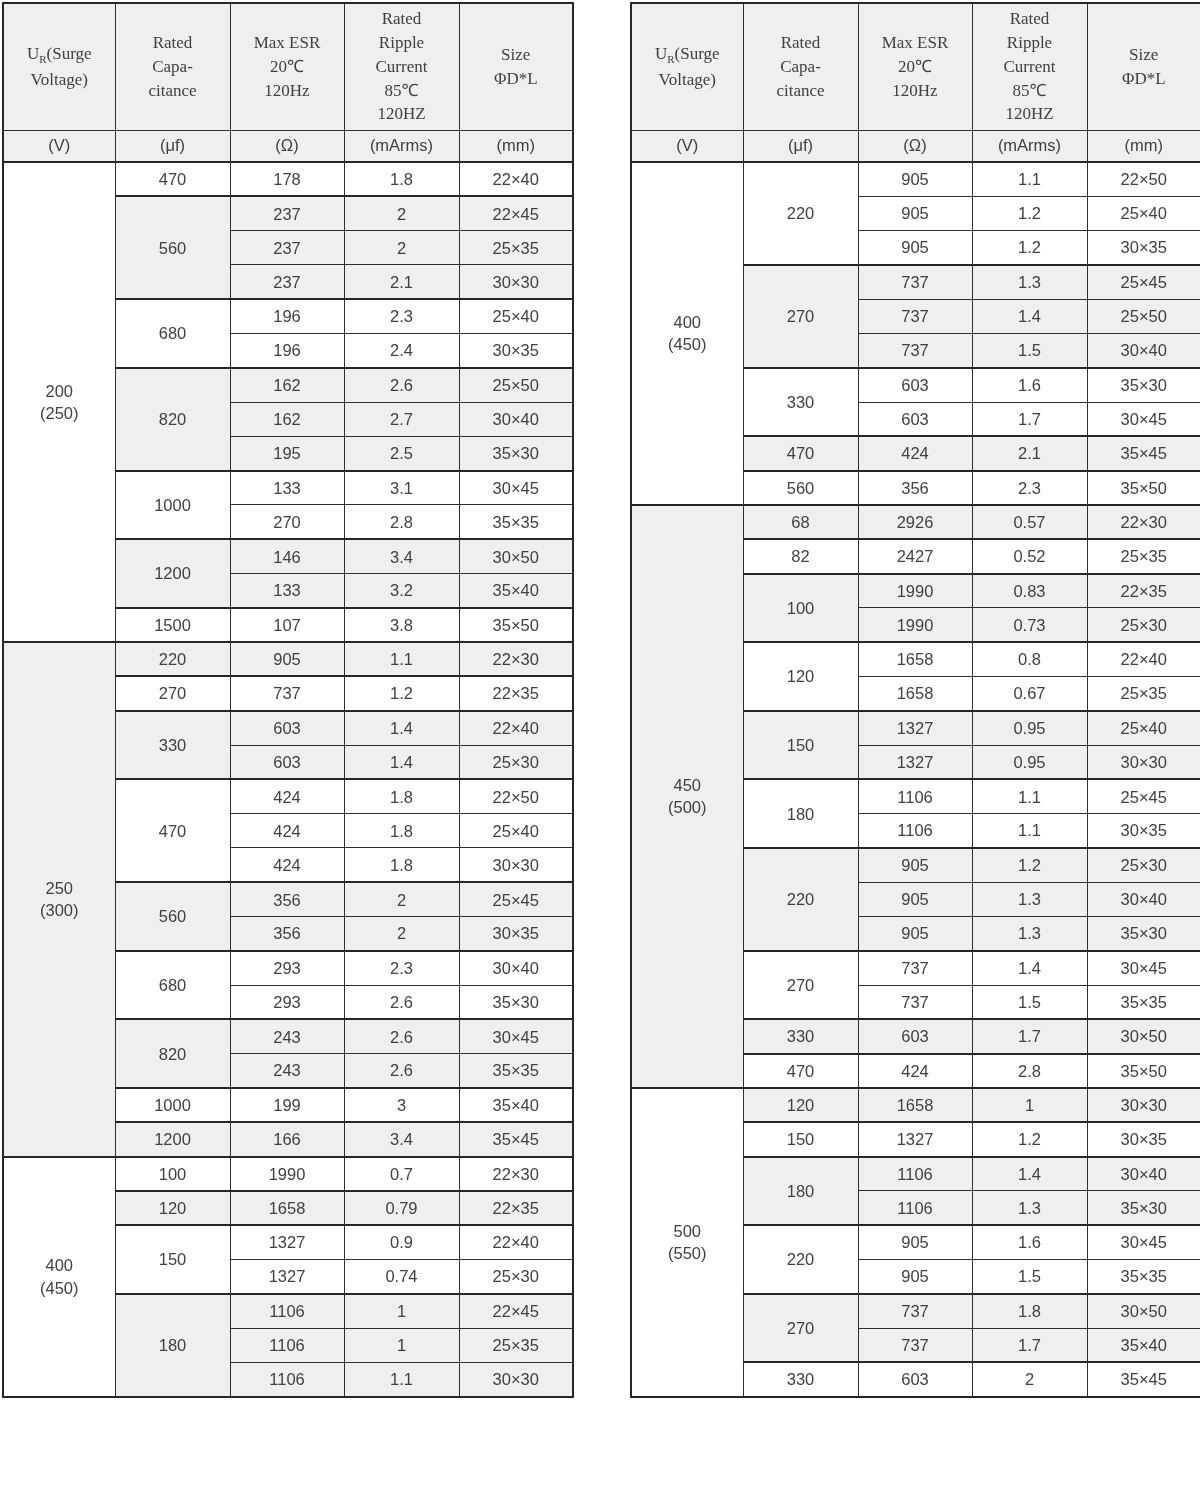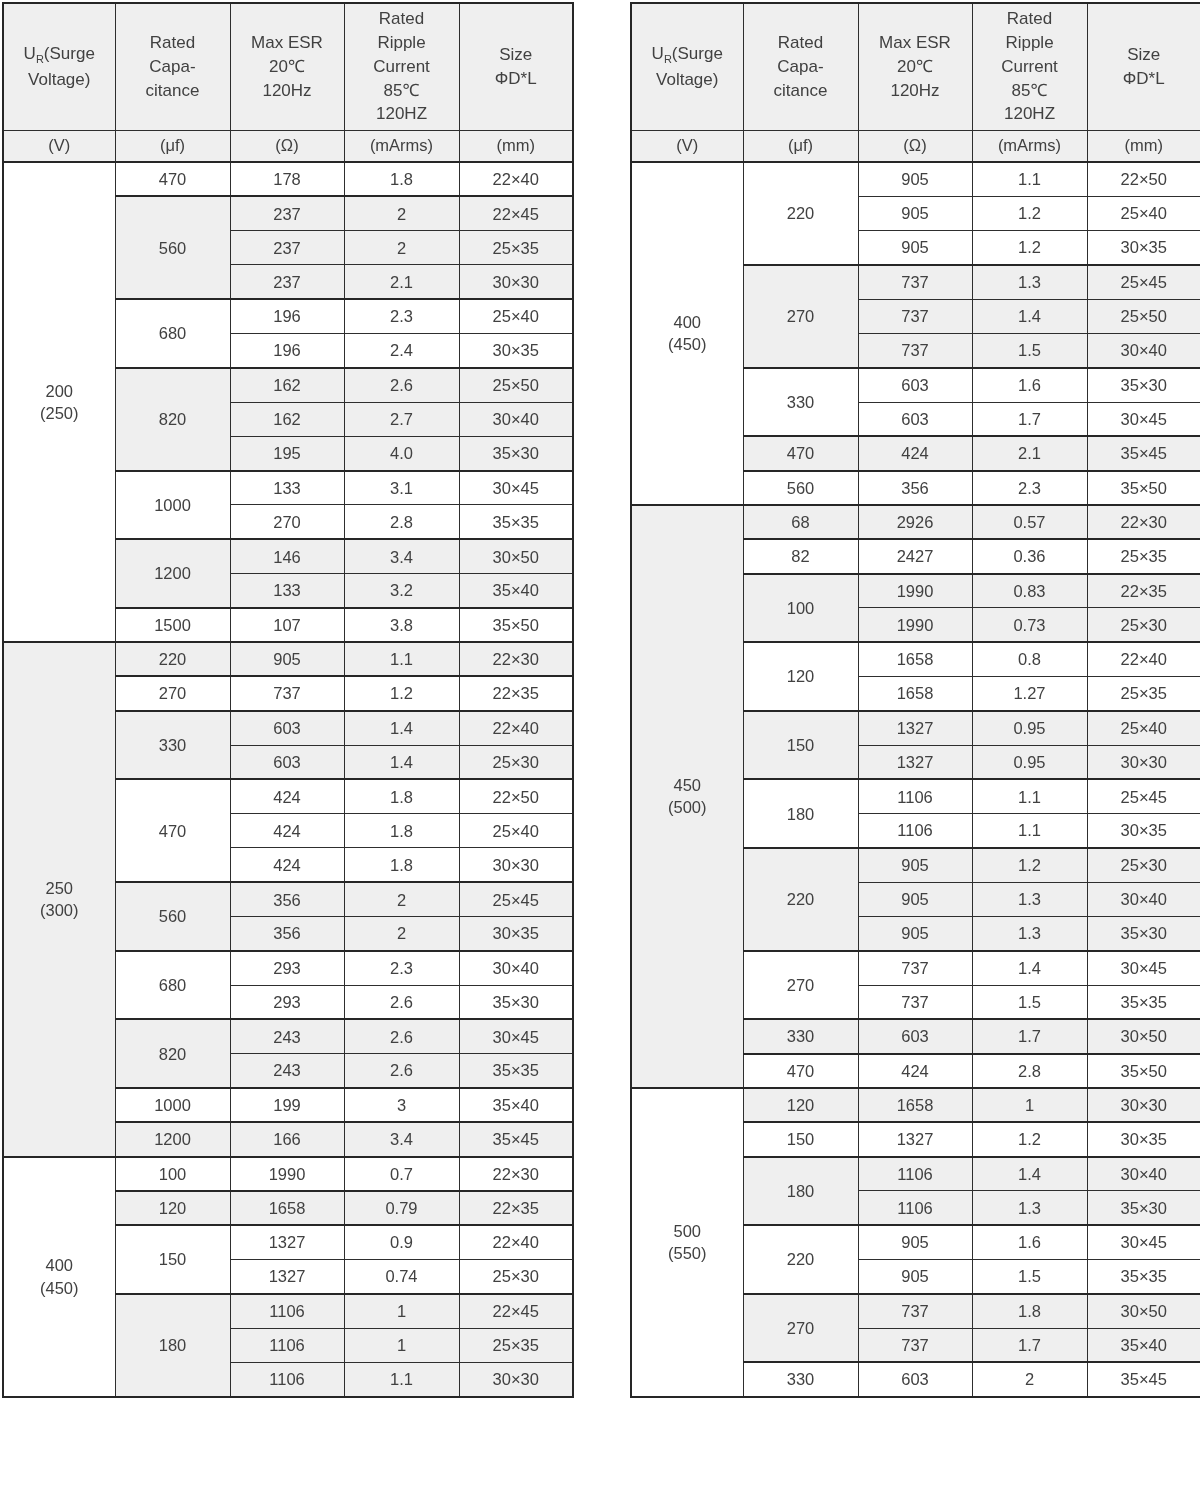--- a/index.html
+++ b/index.html
@@ -34,20 +34,21 @@
     padding: 0;
     font-weight: normal;
   }
   th.head {
     height: 127px;
     font-size: 17px;
     line-height: 1.4;
     white-space: pre-line;
     background: var(--zebra);
     color: var(--text);
+    font-family: Liberation Serif, serif;
   }
   th.head sub { font-size: 11px; }
   tr.units td {
     height: 32px;
     font-size: 16.5px;
     background: var(--zebra);
   }
   tbody td {
     height: 34.3px;
     font-size: 16.5px;
@@ -139,21 +140,21 @@
           <td class="g">2.6</td>
           <td class="g">25×50</td>
         </tr>
         <tr>
           <td class="g">162</td>
           <td class="g">2.7</td>
           <td class="g">30×40</td>
         </tr>
         <tr>
           <td class="g">195</td>
-          <td class="g">4.0</td>
+          <td class="g">2.5</td>
           <td class="g">35×30</td>
         </tr>
         <tr class="gs">
           <td rowspan="2">1000</td>
           <td>133</td>
           <td>3.1</td>
           <td>30×45</td>
         </tr>
         <tr>
           <td>270</td>
@@ -403,21 +404,21 @@
           <td rowspan="17" class="g">450
 (500)</td>
           <td rowspan="1" class="g">68</td>
           <td class="g">2926</td>
           <td class="g">0.57</td>
           <td class="g">22×30</td>
         </tr>
         <tr class="gs">
           <td rowspan="1">82</td>
           <td>2427</td>
-          <td>0.36</td>
+          <td>0.52</td>
           <td>25×35</td>
         </tr>
         <tr class="gs">
           <td rowspan="2" class="g">100</td>
           <td class="g">1990</td>
           <td class="g">0.83</td>
           <td class="g">22×35</td>
         </tr>
         <tr>
           <td class="g">1990</td>
@@ -425,21 +426,21 @@
           <td class="g">25×30</td>
         </tr>
         <tr class="gs">
           <td rowspan="2">120</td>
           <td>1658</td>
           <td>0.8</td>
           <td>22×40</td>
         </tr>
         <tr>
           <td>1658</td>
-          <td>1.27</td>
+          <td>0.67</td>
           <td>25×35</td>
         </tr>
         <tr class="gs">
           <td rowspan="2" class="g">150</td>
           <td class="g">1327</td>
           <td class="g">0.95</td>
           <td class="g">25×40</td>
         </tr>
         <tr>
           <td class="g">1327</td>

